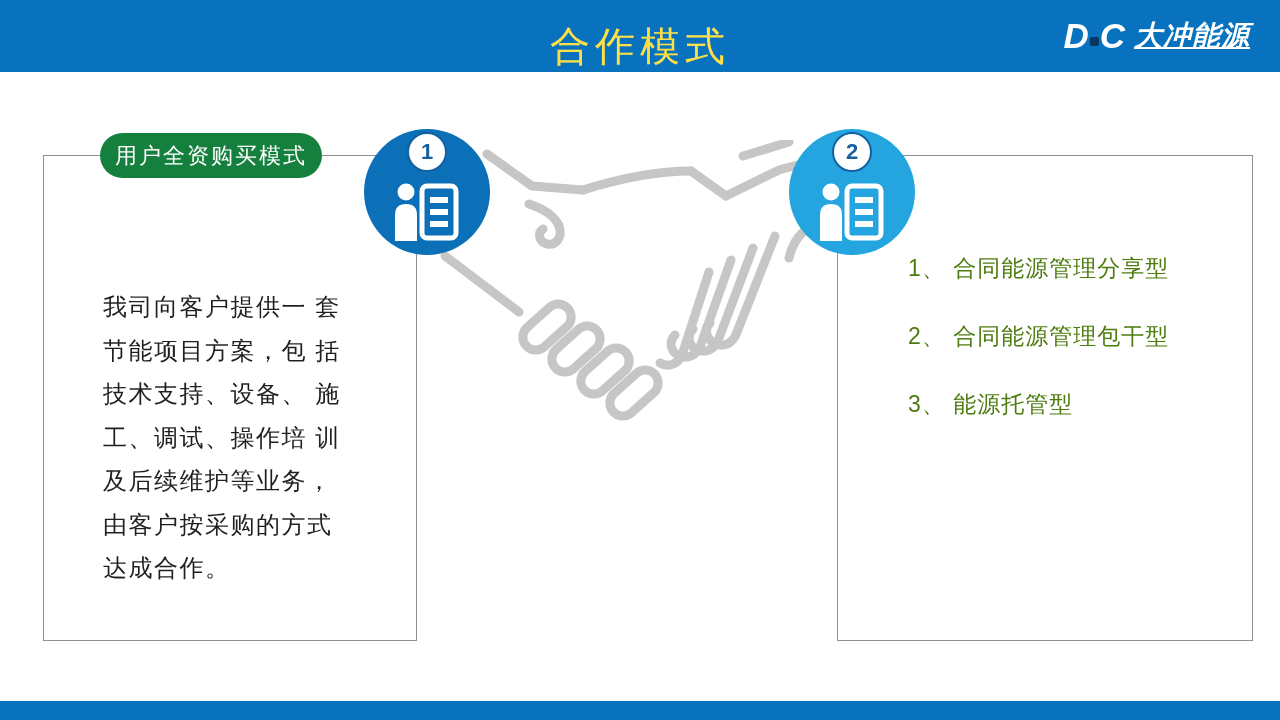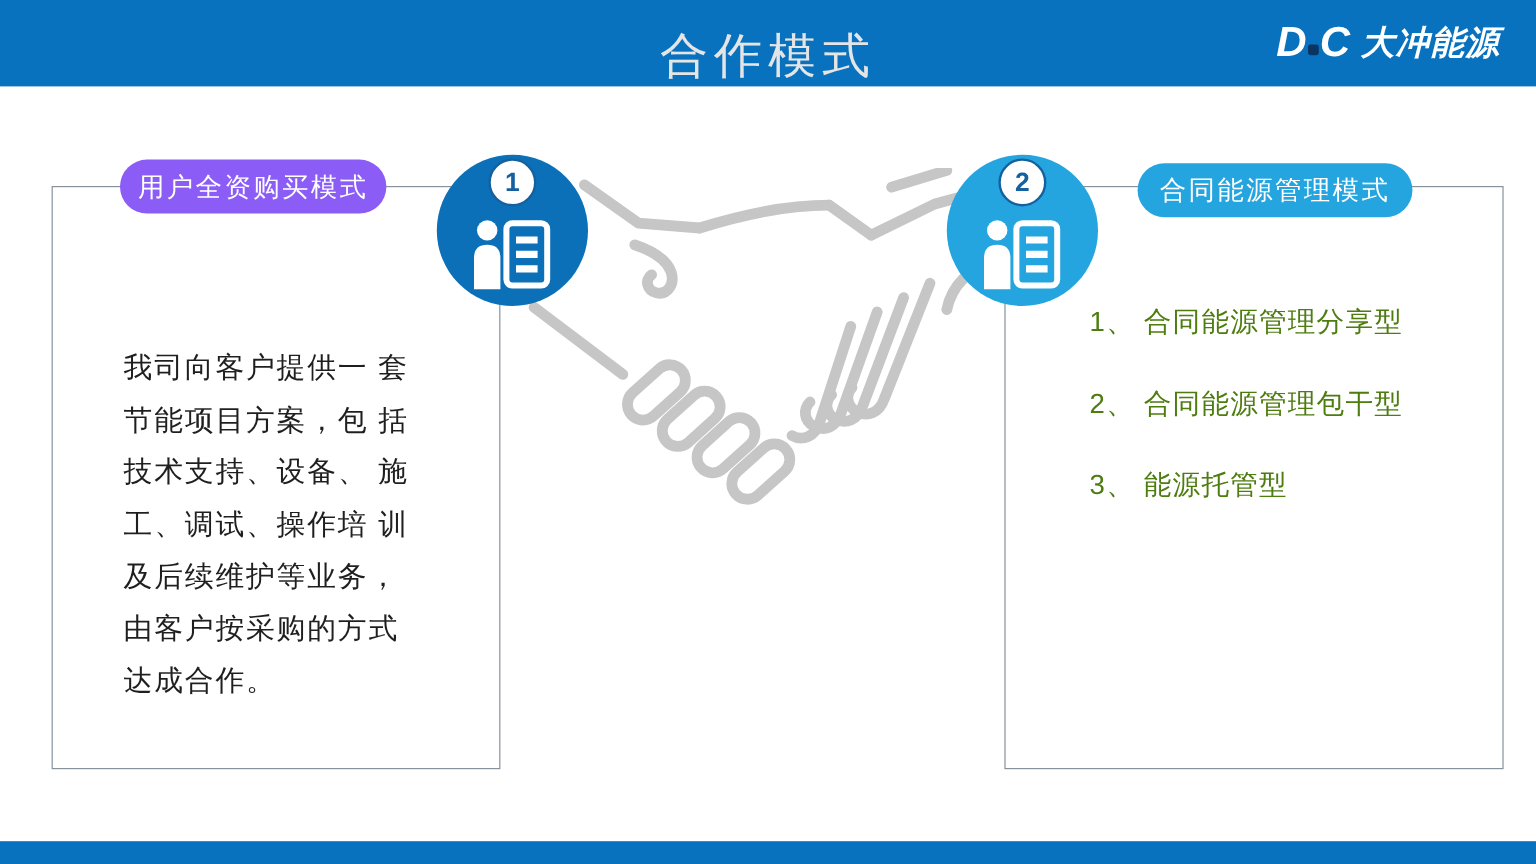--- a/index.html
+++ b/index.html
@@ -19,42 +19,42 @@
     position: absolute;
     left: 0; top: 0;
     width: 1280px; height: 72px;
     background: #0872BE;
     z-index: 6;
   }
   .slide-title {
     position: absolute;
     left: 0; top: 0; width: 100%; height: 92px;
     display: flex; align-items: center; justify-content: center;
-    color: #e5e5e5;
+    color: #fde047;
     font-size: 40px;
     letter-spacing: 5px;
     font-weight: 400;
   }
   .logo {
     position: absolute;
     right: 30px; top: 0; height: 72px;
     display: flex; align-items: center;
     color: #ffffff;
     font-style: italic;
     z-index: 7;
   }
   .logo-dc { font-size: 35px; font-weight: 900; letter-spacing: 0px; display: flex; align-items: center; }
   .logo-dot {
     display: inline-block;
     width: 9px; height: 9px;
     background: #0A3560;
     border-radius: 2px;
     margin: 10px 1px 0 1px;
   }
-  .logo-name { font-size: 28px; font-weight: 700; margin-left: 9px; letter-spacing: 1px; }
+  .logo-name { font-size: 28px; font-weight: 700; margin-left: 9px; letter-spacing: 1px; text-decoration: underline; }
 
   .footer-bar {
     position: absolute;
     left: 0; top: 701px;
     width: 1280px; height: 19px;
     background: #0872BE;
     z-index: 6;
   }
 
   
@@ -73,21 +73,21 @@
   .pill {
     position: absolute;
     height: 45px;
     border-radius: 23px;
     display: flex; align-items: center; justify-content: center;
     color: #ffffff;
     font-size: 22px;
     letter-spacing: 2px;
     z-index: 4;
   }
-  .pill-left  { left: 100px; top: 133px; width: 222px; background: #8b5cf6; }
+  .pill-left  { left: 100px; top: 133px; width: 222px; background: #15803d; }
   .pill-right { left: 948px; top: 136px; width: 229px; background: #25A5DF; }
 
   
   .mode-circle {
     position: absolute;
     top: 129px;
     width: 126px; height: 126px;
     border-radius: 50%;
     z-index: 3;
   }
@@ -216,21 +216,20 @@
       <circle cx="12" cy="9" r="8.5" fill="#ffffff"></circle>
       <path d="M1,32 Q1,21 12,21 Q23,21 23,32 L23,58 L1,58 Z" fill="#ffffff"></path>
       <rect x="28" y="3" width="34" height="52" rx="5" fill="none" stroke="#ffffff" stroke-width="5"></rect>
       <line x1="36" y1="17" x2="54" y2="17" stroke="#ffffff" stroke-width="6"></line>
       <line x1="36" y1="29" x2="54" y2="29" stroke="#ffffff" stroke-width="6"></line>
       <line x1="36" y1="41" x2="54" y2="41" stroke="#ffffff" stroke-width="6"></line>
     </svg>
   </div>
 
   <div class="pill pill-left">用户全资购买模式</div>
-  <div class="pill pill-right">合同能源管理模式</div>
 
   <div class="left-paragraph">我司向客户提供一 套
 节能项目方案，包 括
 技术支持、设备、 施
 工、调试、操作培 训
 及后续维护等业务，
 由客户按采购的方式
 达成合作。</div>
 
   <div class="right-list">

